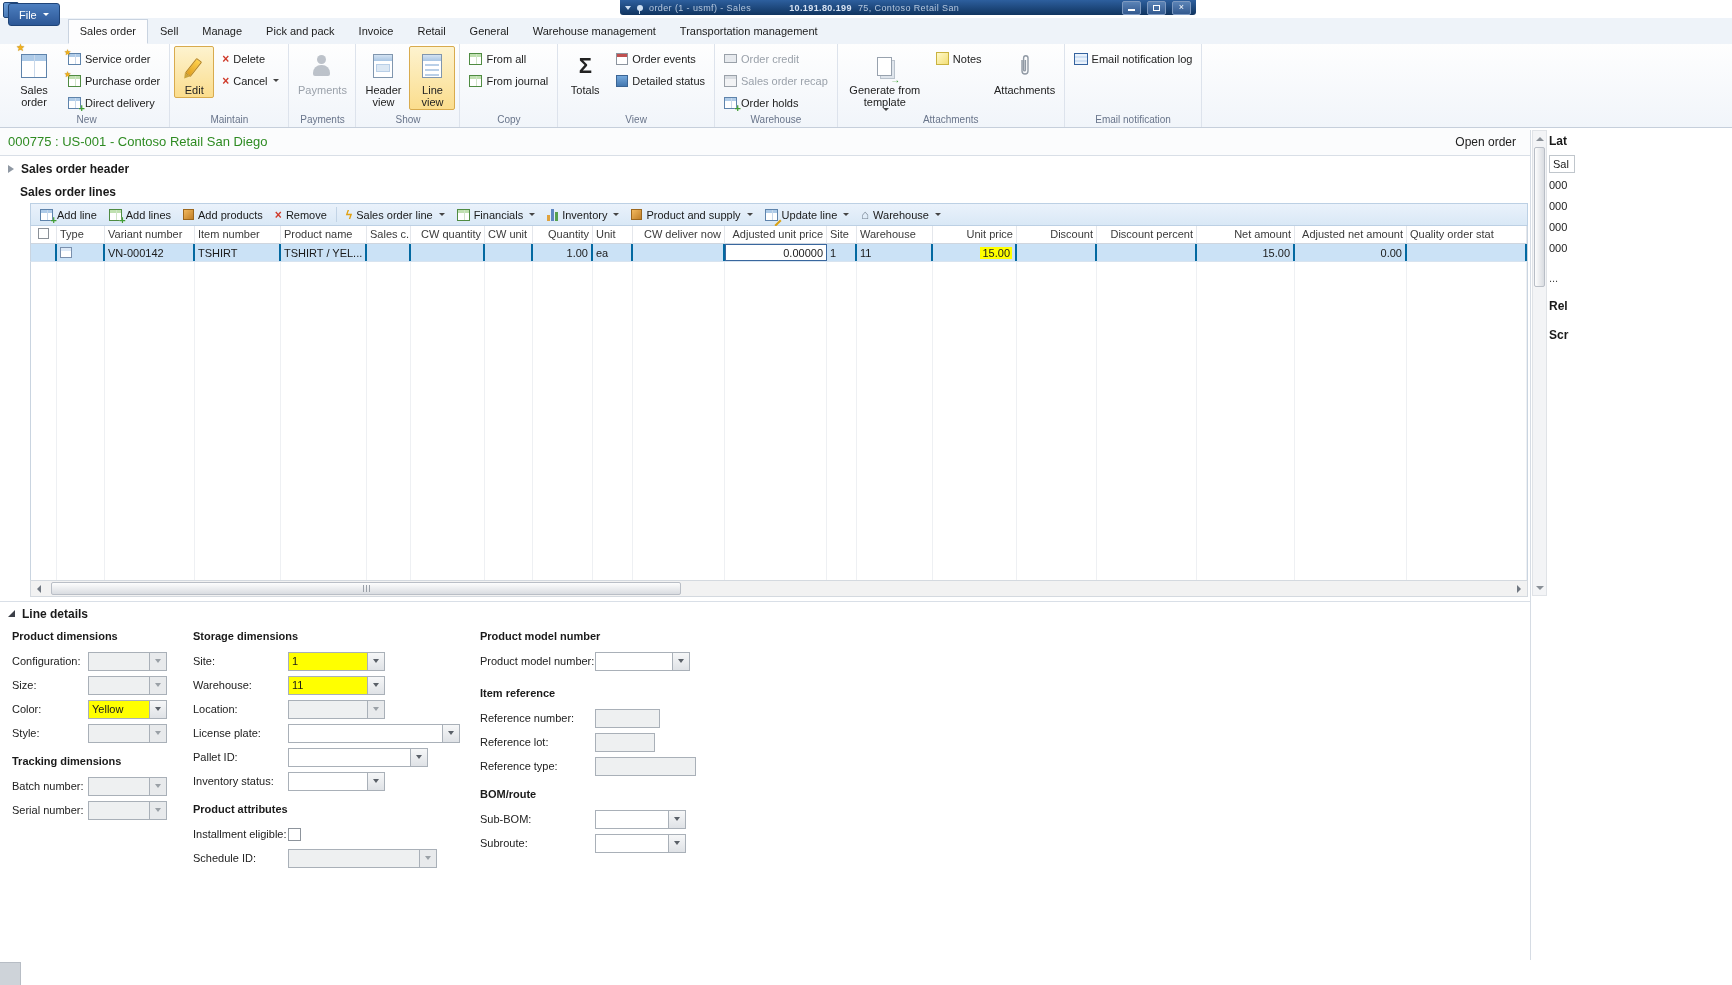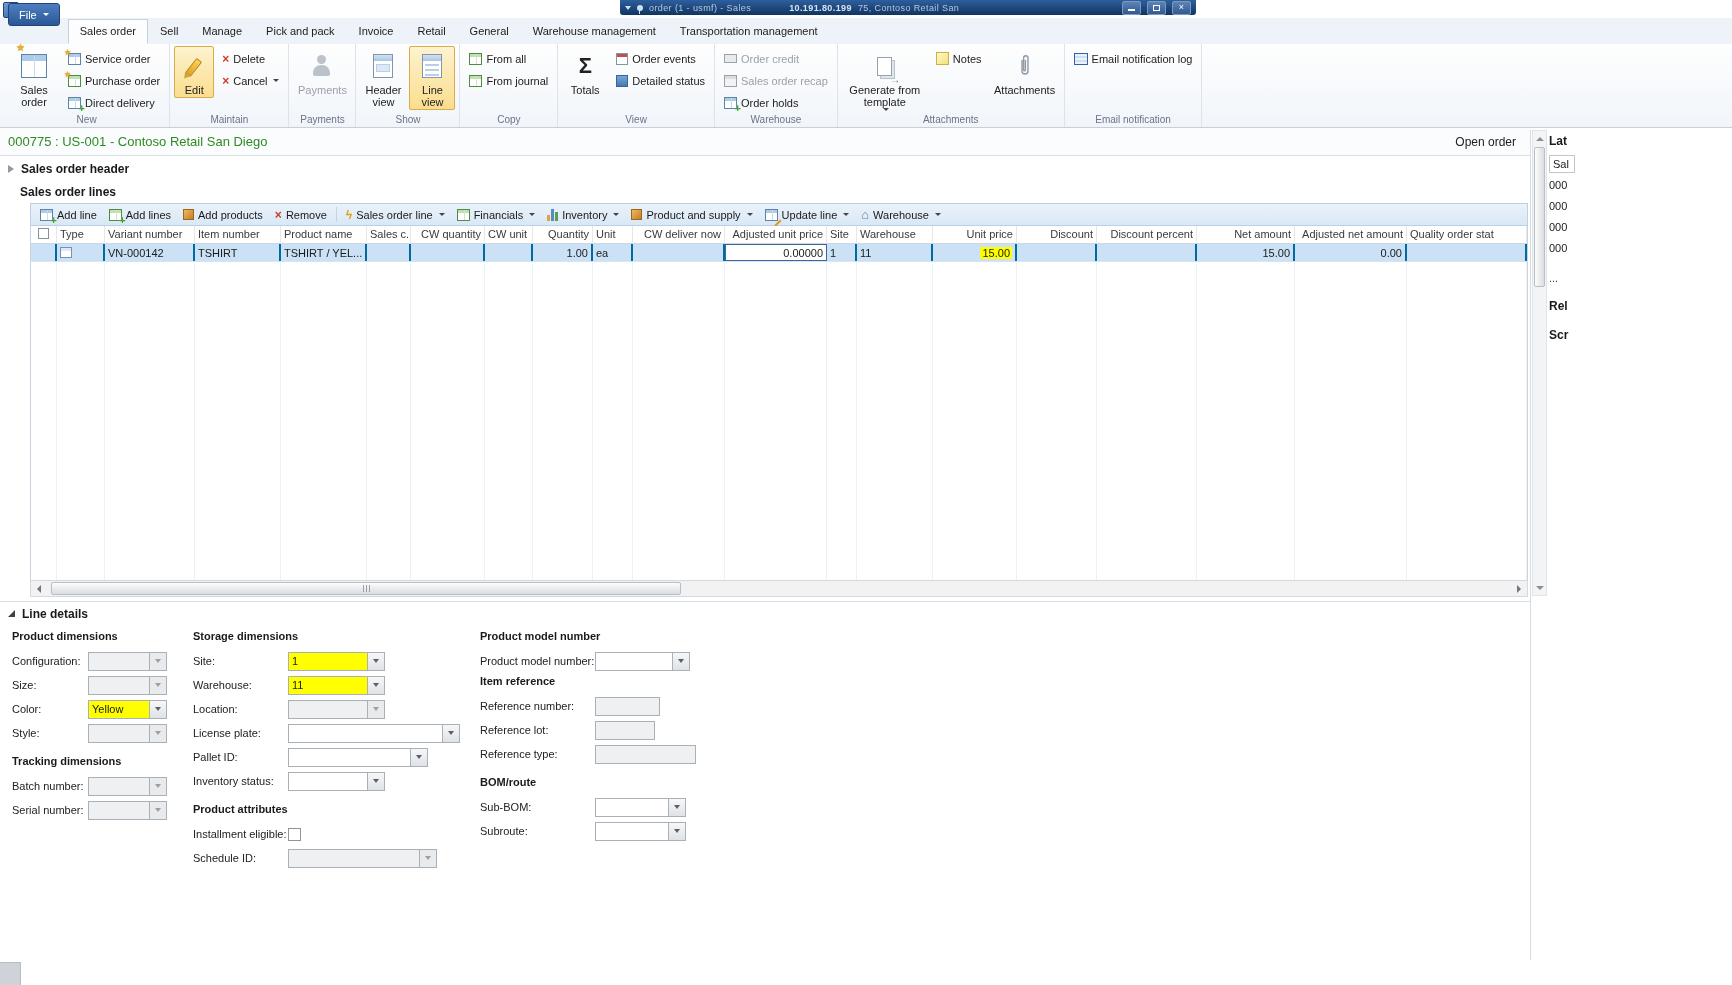--- a/index.html
+++ b/index.html
@@ -141,21 +141,21 @@
 
   
   .ldheader{position:absolute;left:0;top:601px;width:1530px;height:24px;border-top:1px solid #d9dfe7;
             display:flex;align-items:center;gap:7px;padding-left:8px;font-weight:bold;font-size:12px;box-sizing:border-box;}
   .ldc{position:absolute;top:630px;}
   .ldc1{left:12px;width:176px;}
   .ldc2{left:193px;width:290px;}
   .ldc3{left:480px;width:310px;}
   .ldtitle{font-weight:bold;font-size:11px;margin:0 0 9px;}
   .mt1{margin-top:12px;}
-  .mt2{margin-top:4px;}
+  .mt2{margin-top:16px;}
   .fr{display:flex;align-items:center;height:20px;margin-bottom:4px;}
   .lb{font-size:11px;color:#222;flex:0 0 auto;}
   .ldc1 .lb{width:76px;}
   .ldc2 .lb{width:95px;}
   .ldc3 .lb{width:115px;}
   .combo{display:inline-flex;height:19px;border:1px solid #a9b0b8;background:#fff;box-sizing:border-box;}
   .combo .ctext{flex:1;min-width:0;padding:1px 3px;line-height:15px;overflow:hidden;white-space:nowrap;}
   .combo .cbtn{width:16px;border-left:1px solid #a9b0b8;background:linear-gradient(#f6f7f8,#dfe2e6);display:flex;align-items:center;justify-content:center;flex:0 0 auto;}
   .combo .cbtn::before{content:"";border-top:4px solid #5a6068;border-left:3px solid transparent;border-right:3px solid transparent;}
   .combo.dis{background:#eef0f1;}

